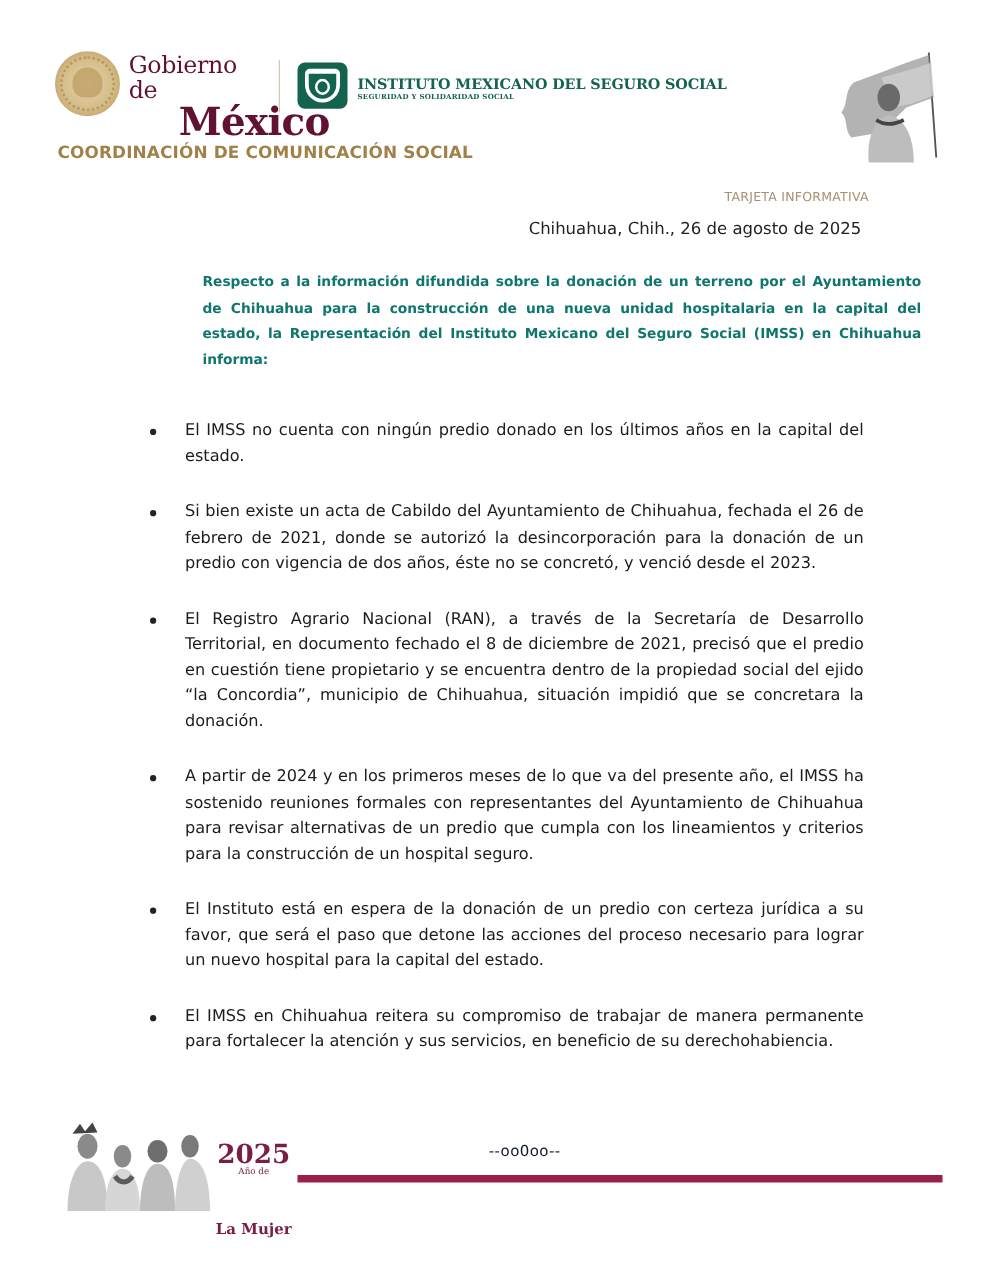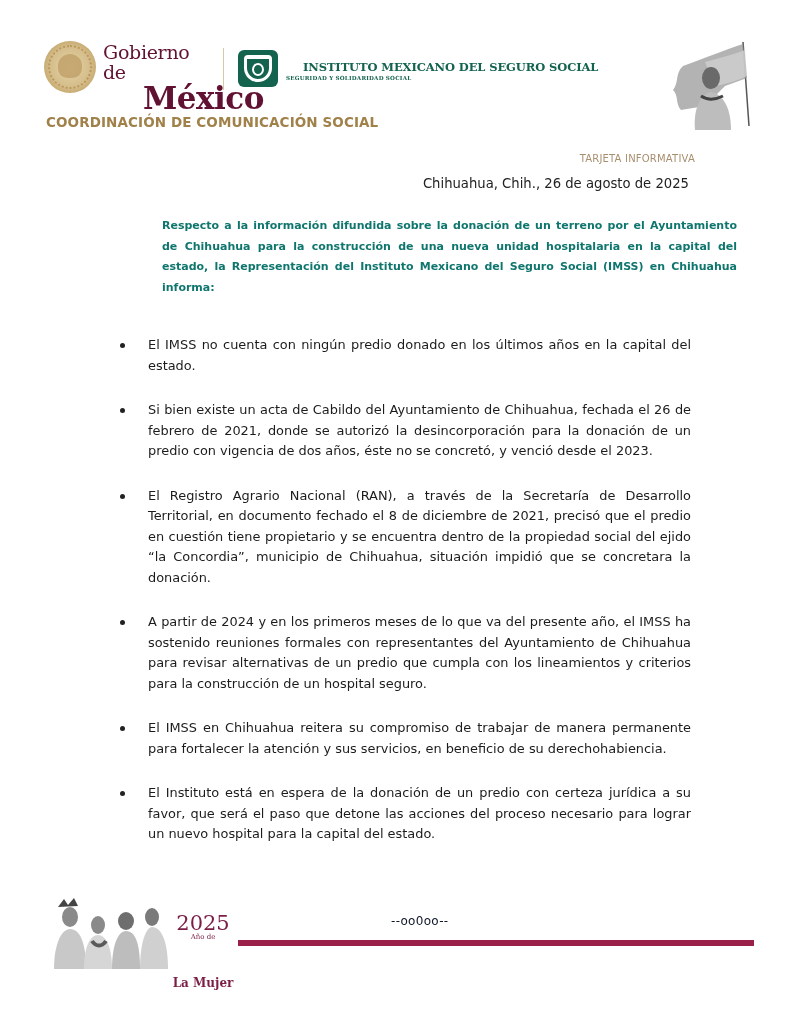--- a/index.html
+++ b/index.html
@@ -13,36 +13,36 @@
     background: radial-gradient(circle, #e6d3aa 0%, #d5bd8a 55%, #c9ad75 70%, #e8dcc0 100%); }
   #seal .ring { position:absolute; left:4px; top:4px; right:4px; bottom:4px; border-radius:50%; border:2px dotted #b9985e; }
   #seal .eagle { position:absolute; left:14px; top:13px; width:24px; height:24px; border-radius:50% 50% 40% 40%; background:#bf9f67; opacity:.8; }
   #gob-text { left: 103px; top: 42px; width: 110px; font-family: "DejaVu Serif", "Liberation Serif", serif; color: #611232; }
   #gob-line1 { font-size: 19px; line-height: 20px; display:block; letter-spacing: -0.3px; }
   #gob-line2 { font-size: 31px; line-height: 32px; font-weight: bold; display:block; letter-spacing: -0.5px; margin-left: 40px; }
   #header-divider { left: 223px; top: 48px; width: 1px; height: 42px; background: #d8c9a5; }
   #imss-logo { left: 238px; top: 50px; width: 40px; height: 37px; background: #13634f; border-radius: 6px; }
   #imss-logo .inner { position:absolute; left:6px; top:5px; width:28px; height:27px; border:3px solid #fff; border-top-width:4px; border-radius: 4px 4px 14px 14px; box-sizing:border-box; }
   #imss-logo .head { position:absolute; left:14px; top:13px; width:12px; height:13px; border:2px solid #fff; border-radius:50%; box-sizing:border-box; }
-  #imss-name { left: 286px; top: 60px; font-family: "DejaVu Serif", "Liberation Serif", serif; color: #13634f; font-weight: bold; font-size: 11.5px; letter-spacing: -0.1px; margin-left: 17px; }
+  #imss-name { left: 286px; top: 60px; font-family: "DejaVu Serif", "Liberation Serif", serif; color: #13634f; font-weight: bold; font-size: 11.5px; letter-spacing: -0.1px; }
   #imss-slogan { left: 286px; top: 75px; font-family: "DejaVu Serif", "Liberation Serif", serif; color: #13634f; font-size: 5.6px; font-weight: bold; letter-spacing: 0.2px; }
   #coord-title { left: 46px; top: 114px; color: #a1814a; font-weight: bold; font-size: 13.5px; letter-spacing: 0.1px; }
   #heroine { left: 665px; top: 38px; width: 95px; height: 95px; }
   
   #doc-type { right: 110px; top: 153px; color: #a88f6f; font-size: 10px; letter-spacing: 0.2px; }
   #doc-date { right: 116px; top: 176px; color: #222; font-size: 13.2px; }
   
   #intro { left: 116px; top: 216px; width: 575px; font-weight: bold; font-size: 11px; line-height: 20.5px; text-align: justify; color: #0f766e; margin-left: 46px; }
   #bullets { left: 116px; top: 311px; width: 575px; margin: 0; padding: 0; list-style: none; }
   #bullets li { position: relative; padding-left: 32px; font-size: 12.9px; line-height: 20.5px; text-align: justify; margin-bottom: 19px; color: #1c1c1c; margin-top: 24px; }
   #bullets li .dot { position: absolute; left: 4px; top: 8px; width: 5px; height: 5px; border-radius: 50%; background: #222; }
   
   #women { left: 50px; top: 897px; width: 120px; height: 72px; }
   #year-badge { left: 172px; top: 913px; width: 62px; text-align: center; color: #7a1e45; font-family: "DejaVu Serif", "Liberation Serif", serif; }
-  #year-badge .y { font-size: 21px; line-height: 20px; font-weight: normal; display:block; }
+  #year-badge .y { font-size: 21px; line-height: 20px; font-weight: bold; display:block; }
   #year-badge .s { font-size: 7px; line-height: 8px; display:block; }
   #year-badge .t { font-size: 12px; line-height: 12px; font-weight: bold; display:block;margin-top:36px; }
   #end-mark { left: 391px; top: 914px; font-size: 12px; color: #0f172a; letter-spacing: 0.3px; }
   #footer-bar { left: 238px; top: 940px; width: 516px; height: 6px; background: #9a2049; }
 </style>
 </head>
 <body>
 
 <div id="seal" class="abs">
   <div class="ring"></div>
@@ -72,22 +72,22 @@
 
 <div id="doc-type" class="abs">TARJETA INFORMATIVA</div>
 <div id="doc-date" class="abs">Chihuahua, Chih., 26 de agosto de 2025</div>
 
 <div id="intro" class="abs">Respecto a la información difundida sobre la donación de un terreno por el Ayuntamiento de Chihuahua para la construcción de una nueva unidad hospitalaria en la capital del estado, la Representación del Instituto Mexicano del Seguro Social (IMSS) en Chihuahua informa:</div>
 <ul id="bullets" class="abs">
   <li><span class="dot"></span><span>El IMSS no cuenta con ningún predio donado en los últimos años en la capital del estado.</span></li>
   <li><span class="dot"></span><span>Si bien existe un acta de Cabildo del Ayuntamiento de Chihuahua, fechada el 26 de febrero de 2021, donde se autorizó la desincorporación para la donación de un predio con vigencia de dos años, éste no se concretó, y venció desde el 2023.</span></li>
   <li><span class="dot"></span><span>El Registro Agrario Nacional (RAN), a través de la Secretaría de Desarrollo Territorial, en documento fechado el 8 de diciembre de 2021, precisó que el predio en cuestión tiene propietario y se encuentra dentro de la propiedad social del ejido “la Concordia”, municipio de Chihuahua, situación impidió que se concretara la donación.</span></li>
   <li><span class="dot"></span><span>A partir de 2024 y en los primeros meses de lo que va del presente año, el IMSS ha sostenido reuniones formales con representantes del Ayuntamiento de Chihuahua para revisar alternativas de un predio que cumpla con los lineamientos y criterios para la construcción de un hospital seguro.</span></li>
+  <li><span class="dot"></span><span>El Instituto está en espera de la donación de un predio con certeza jurídica a su favor, que será el paso que detone las acciones del proceso necesario para lograr un nuevo hospital para la capital del estado.</span></li>
   <li><span class="dot"></span><span>El IMSS en Chihuahua reitera su compromiso de trabajar de manera permanente para fortalecer la atención y sus servicios, en beneficio de su derechohabiencia.</span></li>
-  <li><span class="dot"></span><span>El Instituto está en espera de la donación de un predio con certeza jurídica a su favor, que será el paso que detone las acciones del proceso necesario para lograr un nuevo hospital para la capital del estado.</span></li>
 </ul>
 
 <svg id="women" class="abs" viewBox="0 0 120 72">
   <g fill="#8a8a8a">
     <ellipse cx="20" cy="20" rx="8" ry="10"></ellipse>
     <path d="M8 10 L14 2 L18 8 L24 1 L28 9 Z" fill="#444"></path>
     <path d="M4 72 C4 46 12 32 20 32 C30 32 36 46 36 72 Z" fill="#c8c8c8"></path>
     <ellipse cx="48" cy="28" rx="7" ry="9"></ellipse>
     <path d="M34 72 C34 50 40 38 48 38 C56 38 62 50 62 72 Z" fill="#d6d6d6"></path>
     <path d="M42 44 C46 50 52 50 56 44" stroke="#5a5a5a" stroke-width="4" fill="none"></path>

